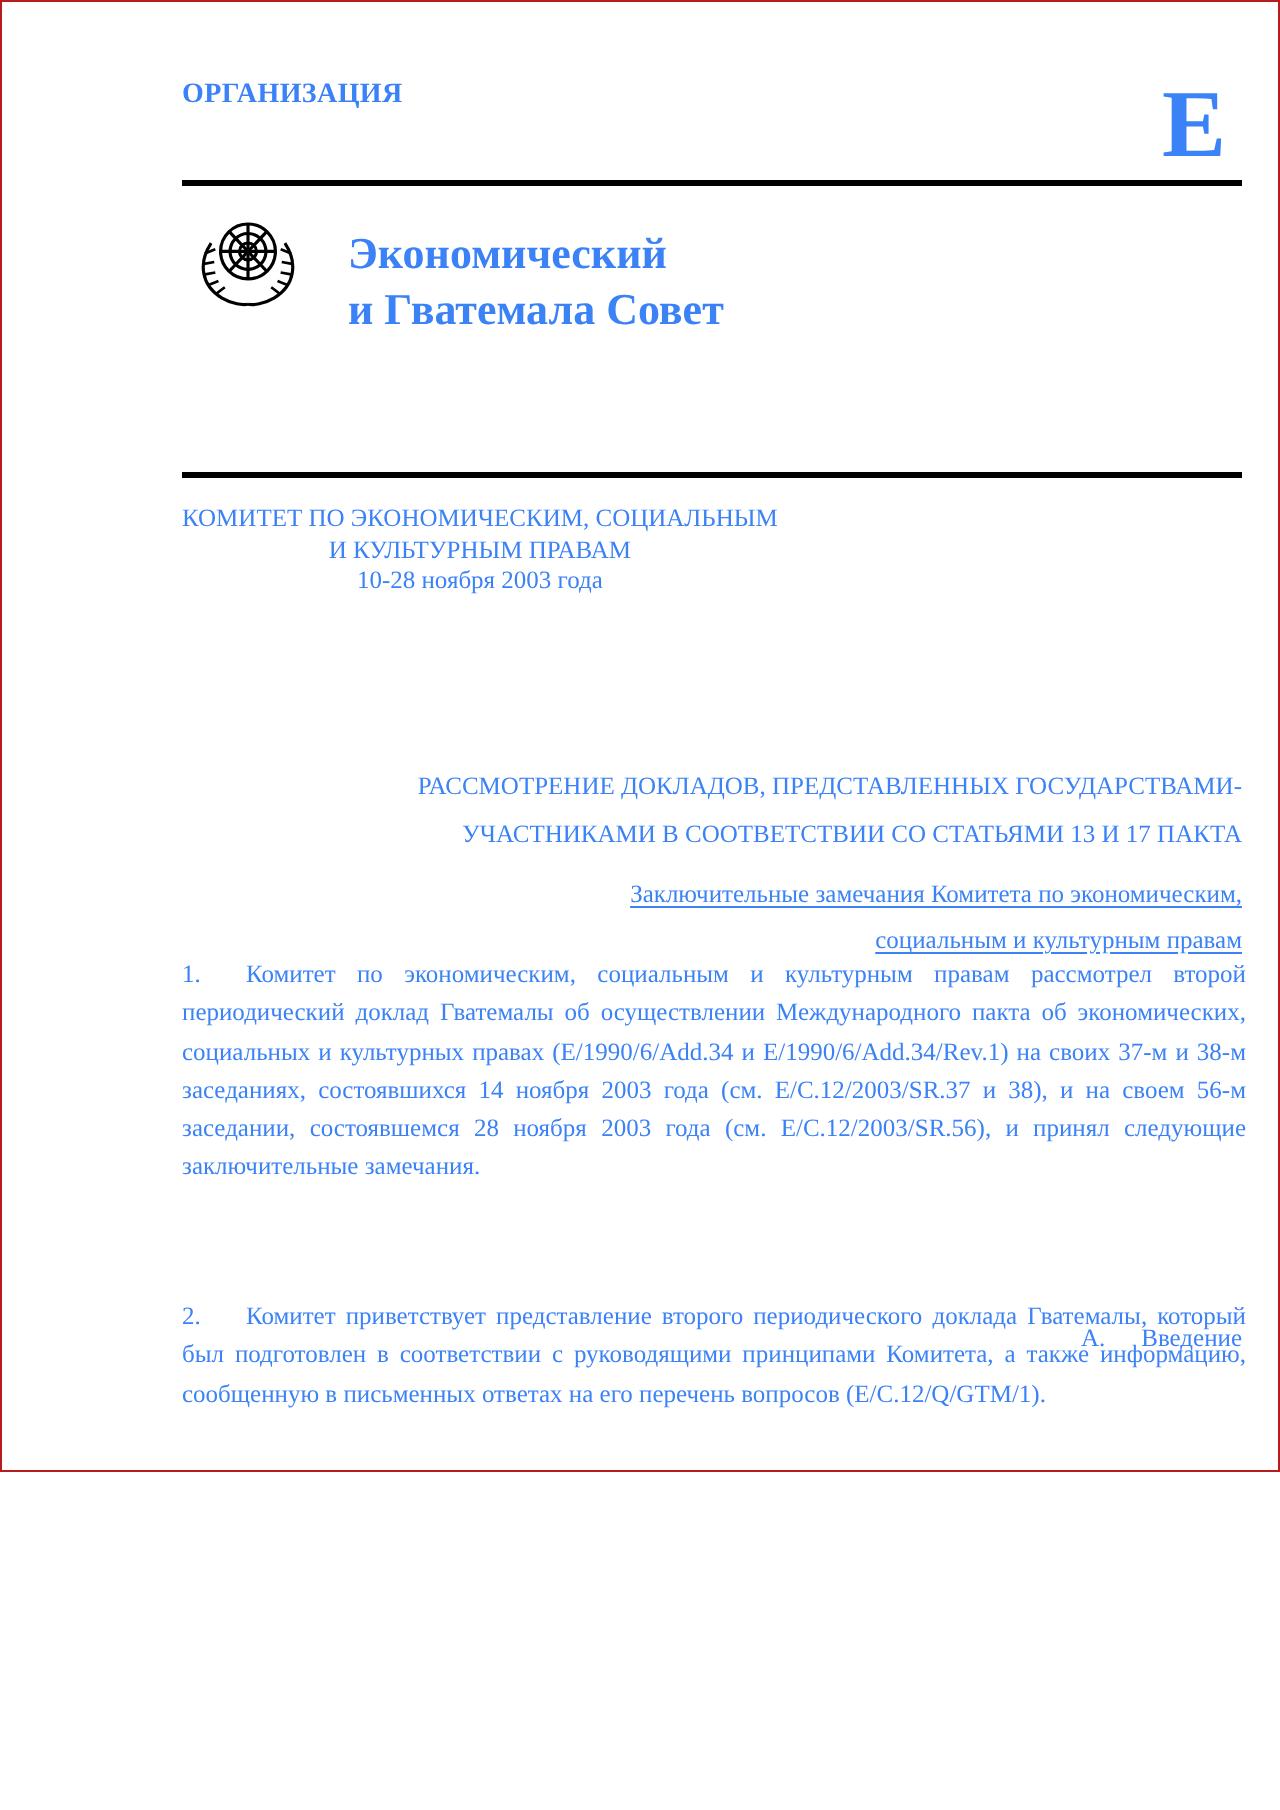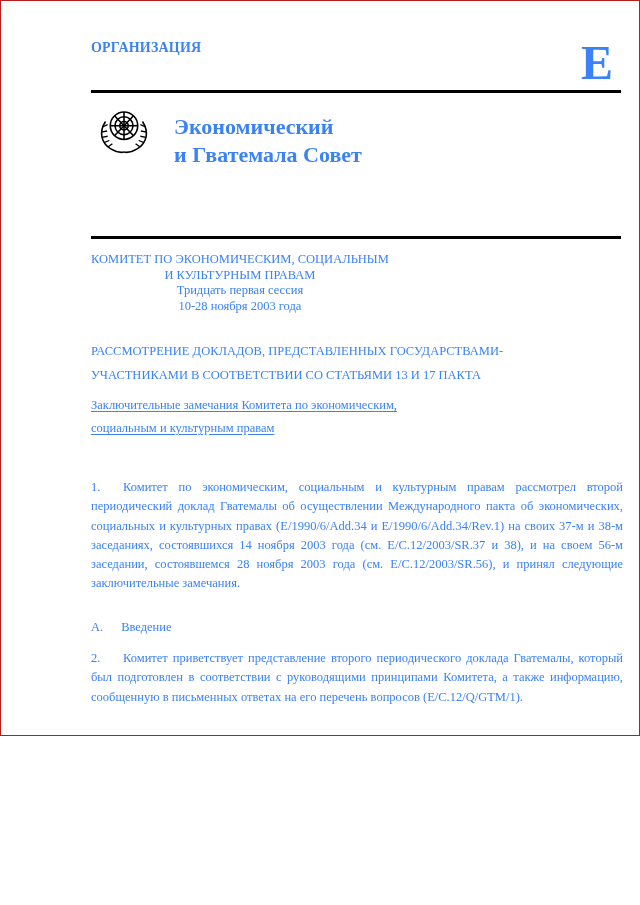--- a/index.html
+++ b/index.html
@@ -46,21 +46,21 @@
   .distr div { white-space: pre; }
   .distr .gap-above { margin-top: 11px; }
 
   
   .session {
     left: 90px; top: 251px;
     font-size: 12.5px; line-height: 15.5px; text-align: center;
   }
 
   
-  .center-block { left: 90px; width: 530px; text-align: left; }
+  .center-block { left: 90px; width: 530px; text-align: right; margin-top: 42px; }
   .title-block { top: 338px; font-size: 12.5px; line-height: 24px; }
   .subtitle-block { top: 393px; font-size: 12.5px; line-height: 23px; }
   .underlined { text-decoration: underline; text-underline-offset: 2px; }
   .country-line { top: 446px; font-size: 12.5px; font-weight: bold; }
 
   
   .para {
     left: 90px; width: 532px;
     font-size: 12.5px; line-height: 19.3px;
     text-align: justify;
@@ -127,21 +127,20 @@
 
   <div class="abs council">
     <div>Экономический</div>
     <div>и Гватемала Совет</div>
   </div>
 
 
   <div class="abs session">
     <div>КОМИТЕТ ПО ЭКОНОМИЧЕСКИМ, СОЦИАЛЬНЫМ</div>
     <div>И КУЛЬТУРНЫМ ПРАВАМ</div>
-    <div>Тридцать первая сессия</div>
     <div>10-28 ноября 2003 года</div>
   </div>
 
   <div class="abs center-block title-block">
     <div>РАССМОТРЕНИЕ ДОКЛАДОВ, ПРЕДСТАВЛЕННЫХ ГОСУДАРСТВАМИ-</div>
     <div>УЧАСТНИКАМИ В СООТВЕТСТВИИ СО СТАТЬЯМИ 13 И 17 ПАКТА</div>
   </div>
 
   <div class="abs center-block subtitle-block">
     <div><span class="underlined">Заключительные замечания Комитета по экономическим,</span></div>

